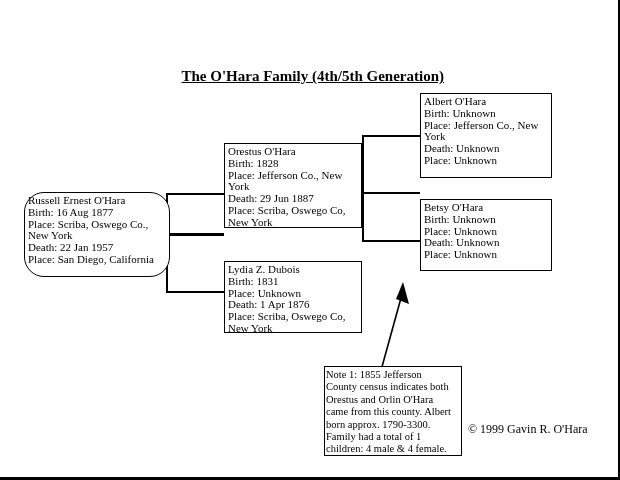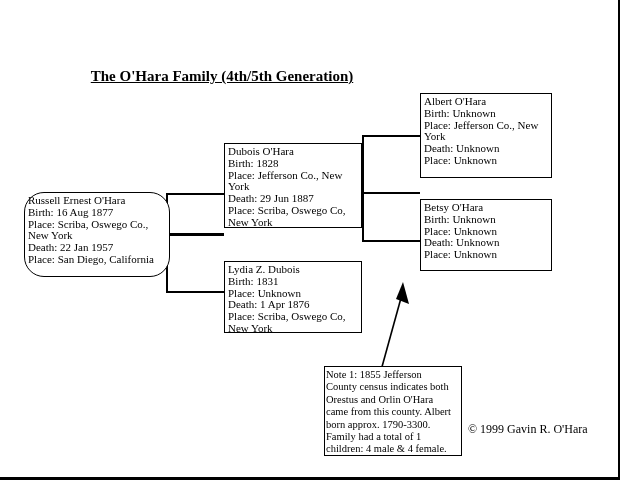--- a/index.html
+++ b/index.html
@@ -18,21 +18,21 @@
     overflow: hidden;
     box-sizing: border-box;
     border-right: 2px solid #000000;
     border-bottom: 3px solid #000000;
   }
   .title {
     position: absolute;
     left: 0;
     top: 68px;
     width: 444px;
-    text-align: center;
+    text-align: right;
     font-family: "Liberation Serif", "DejaVu Serif", serif;
     font-weight: bold;
     font-size: 15px;
     color: #000000;
     text-decoration: underline;
     white-space: nowrap;
   }
   .pbox {
     position: absolute;
     box-sizing: border-box;
@@ -108,21 +108,21 @@
 
   <div class="pbox" style="left:24px; top:192px; width:146px; height:85px;border-radius:20px;">
     <div class="line">Russell Ernest O'Hara</div>
     <div class="line">Birth: 16 Aug 1877</div>
     <div class="line wrap">Place: Scriba, Oswego Co., New York</div>
     <div class="line">Death: 22 Jan 1957</div>
     <div class="line">Place: San Diego, California</div>
   </div>
 
   <div class="pbox" style="left:224px; top:143px; width:138px; height:85px;">
-    <div class="line">Dubois O'Hara</div>
+    <div class="line">Orestus O'Hara</div>
     <div class="line">Birth: 1828</div>
     <div class="line wrap">Place: Jefferson Co., New York</div>
     <div class="line">Death: 29 Jun 1887</div>
     <div class="line wrap">Place: Scriba, Oswego Co, New York</div>
   </div>
 
   <div class="pbox" style="left:224px; top:261px; width:138px; height:72px;">
     <div class="line">Lydia Z. Dubois</div>
     <div class="line">Birth: 1831</div>
     <div class="line">Place: Unknown</div>

